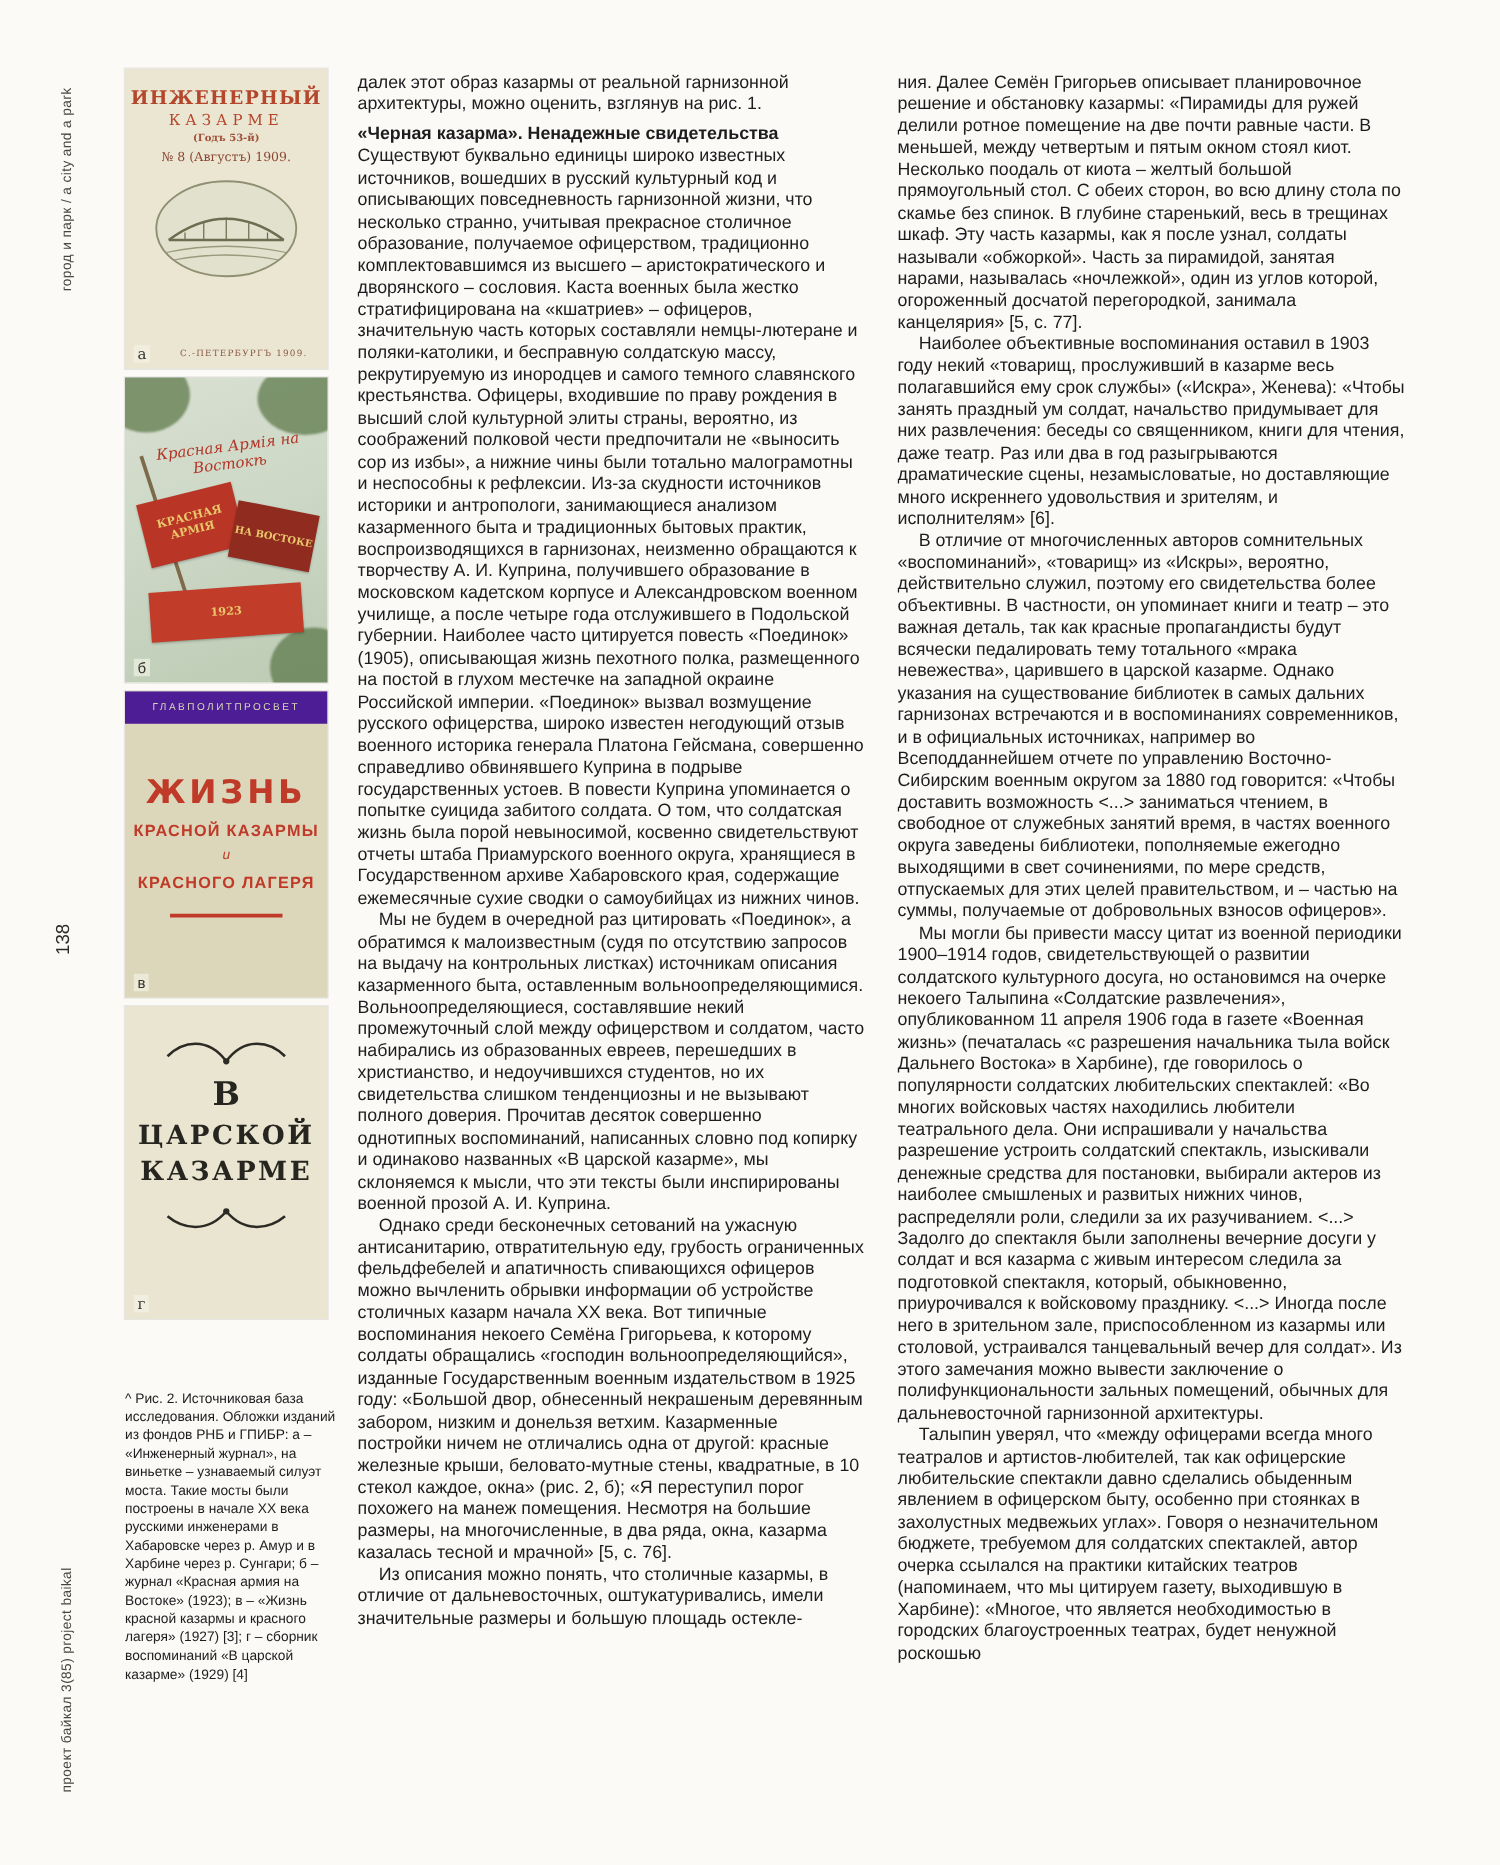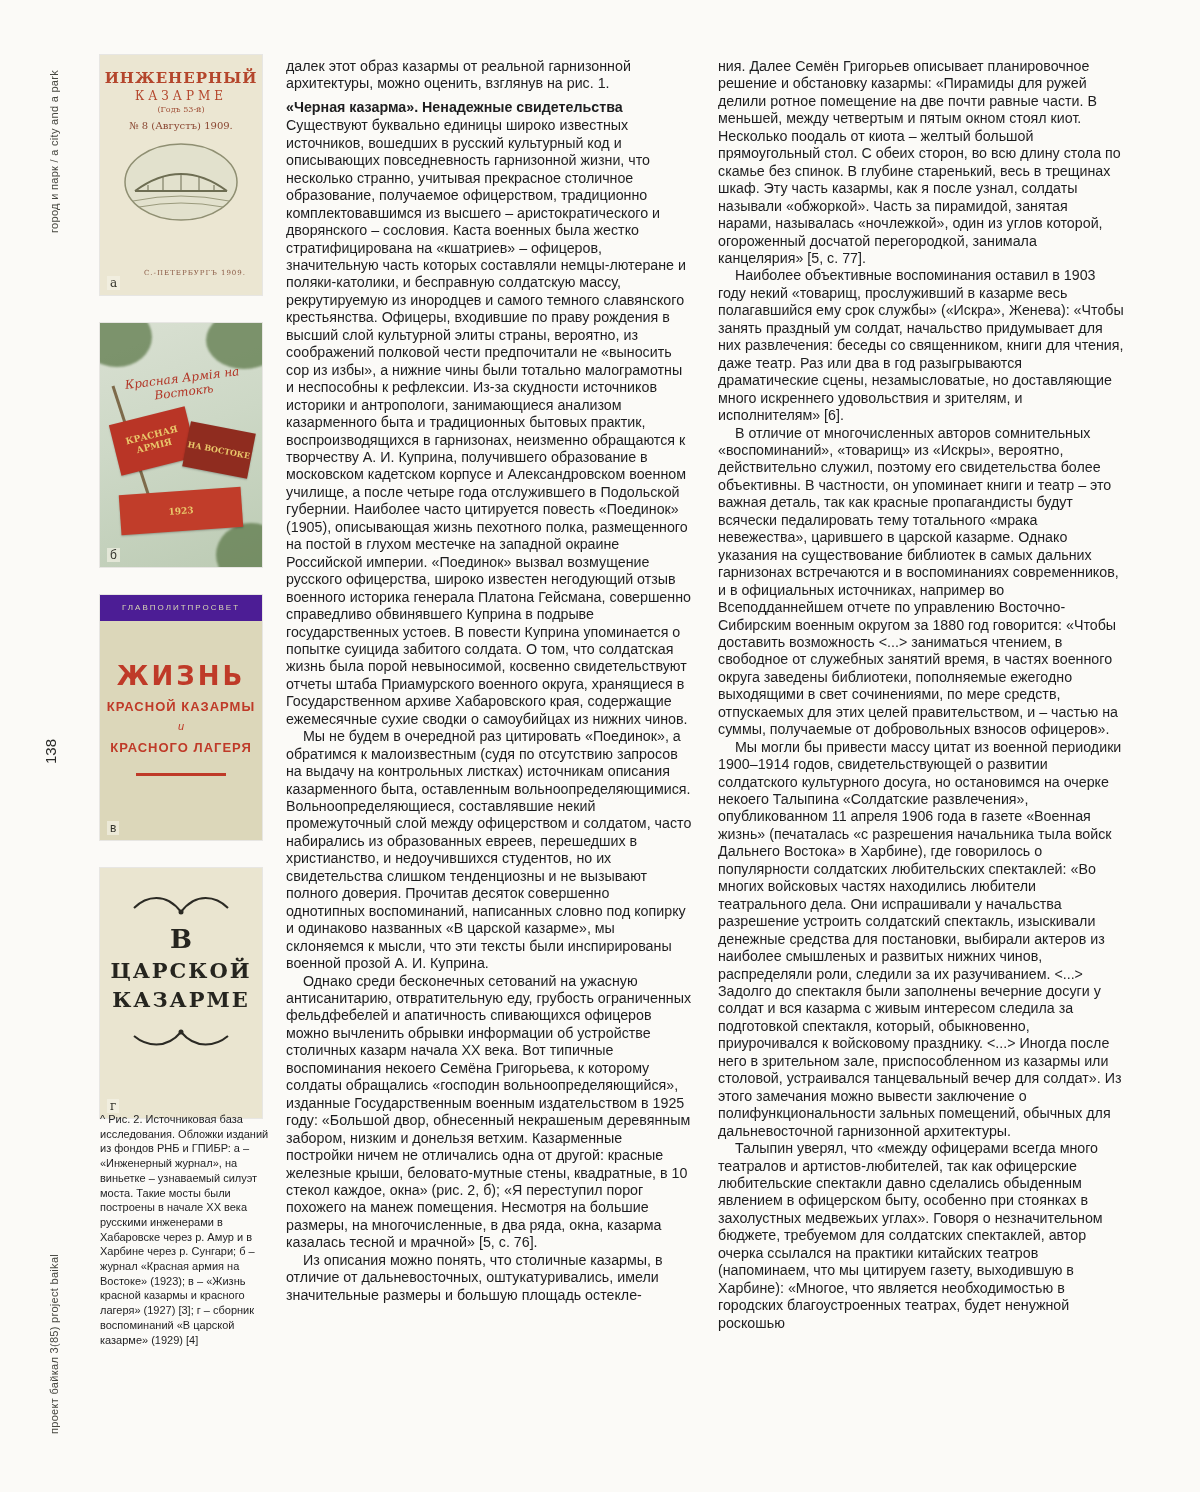--- a/index.html
+++ b/index.html
@@ -23,24 +23,24 @@
   .cover{position:relative;width:162px;box-shadow:0 0 0 1px rgba(0,0,0,.08);overflow:hidden;}
   .cover .corner-label{
     position:absolute;left:7px;bottom:5px;font-size:12px;color:#33332c;
     background:rgba(245,243,230,.65);padding:0 3px;line-height:14px;
   }
 
   
   .cover-a{height:240px;background:#ebe6d2;text-align:center;font-family:"DejaVu Serif", serif;}
   .cover-a .t1{margin-top:14px;font-size:15px;font-weight:bold;color:#b4462c;letter-spacing:1px;}
   .cover-a .t2{font-size:12px;color:#b4462c;letter-spacing:4px;margin-top:2px;}
-  .cover-a .t3{font-size:8px;color:#a05038;margin-top:2px;}
+  .cover-a .t3{font-size:8px;color:#a05038;margin-top:2px;font-weight:bold;}
   .cover-a .t4{font-size:10px;color:#8a4631;margin-top:6px;}
   .cover-a .vignette{margin:8px auto 0;display:block;}
-  .cover-a .t5{position:absolute;bottom:18px;left:0;right:0;font-size:7px;color:#8a5a44;letter-spacing:1px;padding-left:28px;}
+  .cover-a .t5{position:absolute;bottom:8px;left:0;right:0;font-size:7px;color:#8a5a44;letter-spacing:1px;padding-left:28px;}
 
   
   .cover-b{height:244px;background:linear-gradient(160deg,#d9e0d2 0%,#cdd8c6 45%,#bccbb4 100%);}
   .cover-b .leaf{position:absolute;border-radius:50%;background:#5e7a4b;opacity:.75;filter:blur(1px);}
   .cover-b .script{
     position:absolute;top:48px;left:8px;width:150px;text-align:center;
     font-family:"DejaVu Serif", serif;font-style:italic;font-size:12px;color:#b23526;
     transform:rotate(-7deg);line-height:14px;
   }
   .cover-b .flag{
@@ -85,21 +85,21 @@
   .col p.ind{text-indent:17px;}
   .col h3{font-size:14.25px;line-height:17.45px;margin:6px 0 1px 0;font-weight:bold;}
 </style>
 </head>
 <body>
 
 <div class="vtext" style="left:48px;top:233px;">город и парк / a city and a park</div>
 <div class="pagenum" style="left:42px;top:764px;">138</div>
 <div class="vtext" style="left:48px;top:1434px;">проект байкал 3(85) project baikal</div>
 
-<div class="figcol figcol-wrap figcol-outer figcol-root figcol-main figcol" style="position:absolute;left:100px;top:55px;width:162px;display:flex;flex-direction:column;gap:28px;">
+<div class="figcol figcol-wrap figcol-outer figcol-root figcol-main figcol" style="position:absolute;left:100px;top:55px;width:162px;display:flex;flex-direction:column;gap:7px;">
 
   <div class="cover cover-a">
     <div class="t1">ИНЖЕНЕРНЫЙ</div>
     <div class="t2">КАЗАРМЕ</div>
     <div class="t3">(Годъ 53-й)</div>
     <div class="t4">№ 8 (Августъ) 1909.</div>
     <svg class="vignette" width="120" height="86" viewBox="0 0 120 86">
       <ellipse cx="60" cy="43" rx="56" ry="38" fill="#e2e1cd" stroke="#8f8f72" stroke-width="1.5"></ellipse>
       <path d="M14 52 Q60 18 106 52" fill="none" stroke="#6d6d52" stroke-width="2"></path>
       <line x1="14" y1="52" x2="106" y2="52" stroke="#6d6d52" stroke-width="2"></line>

